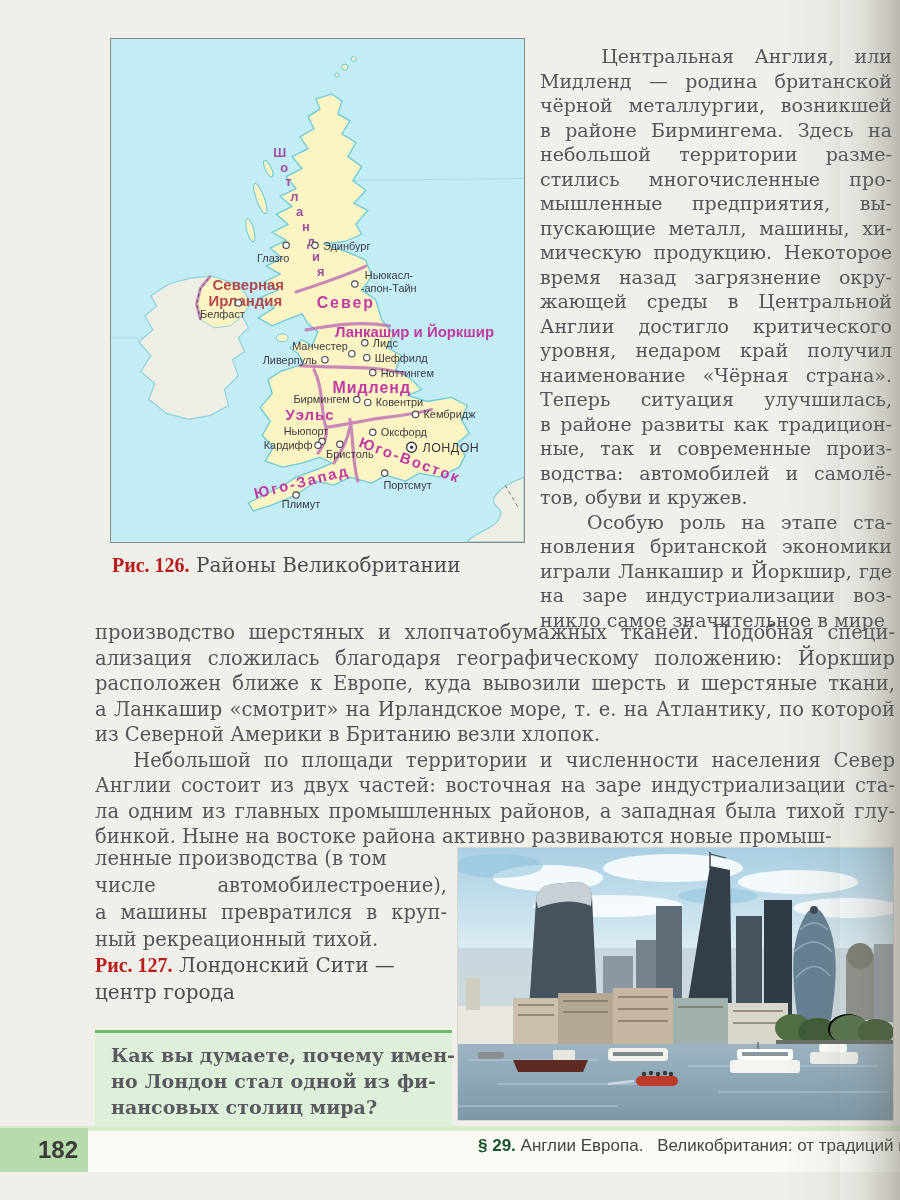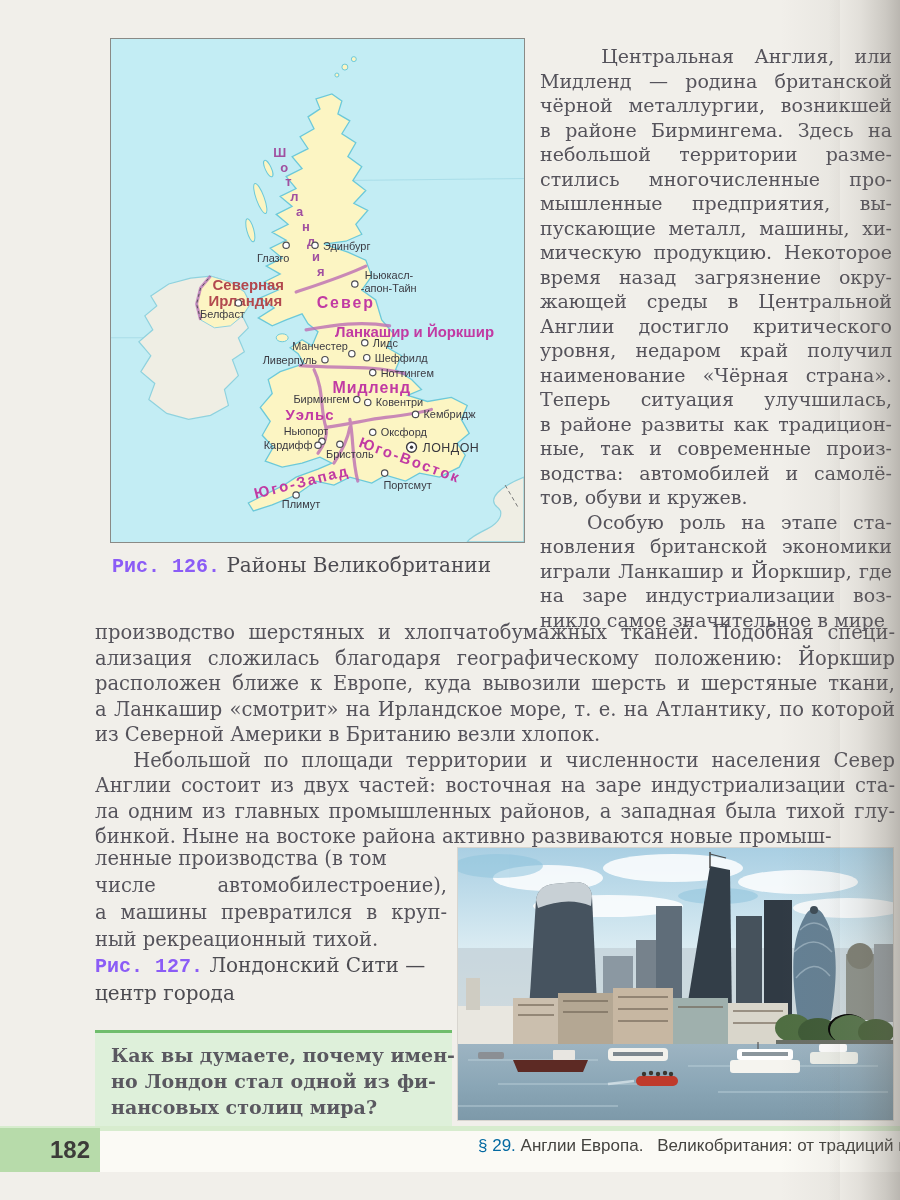--- a/index.html
+++ b/index.html
@@ -10,46 +10,46 @@
   .map-frame{position:absolute;left:110px;top:38px;width:415px;height:505px;
              border:1.5px solid #8a8a86;background:#c3edf4;box-sizing:border-box;}
   .map-frame svg{display:block;width:100%;height:100%;}
   .city-label{font-family:"Liberation Sans",sans-serif;font-size:11px;fill:#3b3a42;}
   .city-label-cap{font-family:"Liberation Sans",sans-serif;font-size:12.5px;fill:#37363d;letter-spacing:.5px;}
   .region-label{font-family:"Liberation Sans",sans-serif;font-weight:bold;fill:#c13aa3;}
   .ni-label{font-family:"Liberation Sans",sans-serif;font-weight:bold;fill:#b2484e;font-size:15px;}
   .scot-letter{font-family:"Liberation Sans",sans-serif;font-weight:bold;fill:#a050a0;font-size:13px;}
   
   .fig-caption{position:absolute;font-size:20px;color:#4c4b51;line-height:27px;}
-  .fig-label{font-family:Liberation Mono, monospace;font-weight:bold;color:#8b5cf6;}
+  .fig-label{font-family:Liberation Serif, serif;font-weight:bold;color:#b91c1c;}
   
   .bodytext{position:absolute;color:#55535b;}
   .col-right{left:540px;top:44px;width:352px;font-size:19px;line-height:24.5px;}
   .full-width{left:95px;top:620px;width:800px;font-size:19.5px;line-height:25.5px;}
   .col-left{left:95px;top:845px;width:352px;font-size:19.5px;line-height:27px;}
   .jline{text-align:justify;text-align-last:justify;white-space:nowrap;overflow:visible;}
   .jline.last{text-align-last:left;}
   
   .q-box{position:absolute;left:95px;top:1030px;width:357px;box-sizing:border-box;
          background:#def0da;border-top:3px solid #6fbd6c;padding:9px 16px 13px 16px;
          font-size:19px;line-height:26px;color:#5a5860;font-weight:bold;}
   
   .photo{position:absolute;left:458px;top:848px;width:435px;height:272px;
          box-shadow:0 0 0 1px #d8d5cf;}
   .photo svg{display:block;width:100%;height:100%;}
   
   .footer-strip{position:absolute;left:0;top:1128px;width:900px;height:44px;background:#fbfaf5;}
   .footer-topline{position:absolute;left:0;top:1126px;width:900px;height:5px;background:#d7ecce;}
-  .footer-block{position:absolute;left:0;top:1128px;width:100px;height:44px;background:#b7dbaa;
+  .footer-block{position:absolute;left:0;top:1128px;width:88px;height:44px;background:#b7dbaa;
                 display:flex;align-items:center;justify-content:flex-end;padding-right:10px;
                 box-sizing:border-box;}
   .page-num{font-family:"Liberation Sans",sans-serif;font-weight:bold;font-size:24px;color:#3c3b39;}
   .footer-text{position:absolute;left:478px;top:1136px;font-family:"Liberation Sans",sans-serif;
                font-size:17px;color:#454440;white-space:nowrap;}
-  .footer-text .para-sign{color:#0369a1;font-weight:normal;margin-top:48px;}
+  .footer-text .para-sign{color:#14532d;font-weight:bold;margin-top:48px;}
   .footer-text .t2{margin-left:9px;}
   
   .edge-shadow{position:absolute;right:0;top:0;width:72px;height:1200px;pointer-events:none;
     background:linear-gradient(to right,rgba(125,118,108,0) 0%,rgba(125,118,108,.13) 45%,
                rgba(108,102,93,.28) 80%,rgba(96,90,82,.38) 100%);}
   .soft-shade{position:absolute;right:60px;top:0;width:60px;height:1200px;pointer-events:none;
     background:linear-gradient(to right,rgba(125,118,108,0),rgba(125,118,108,.08));}
 </style>
 </head>
 <body>

